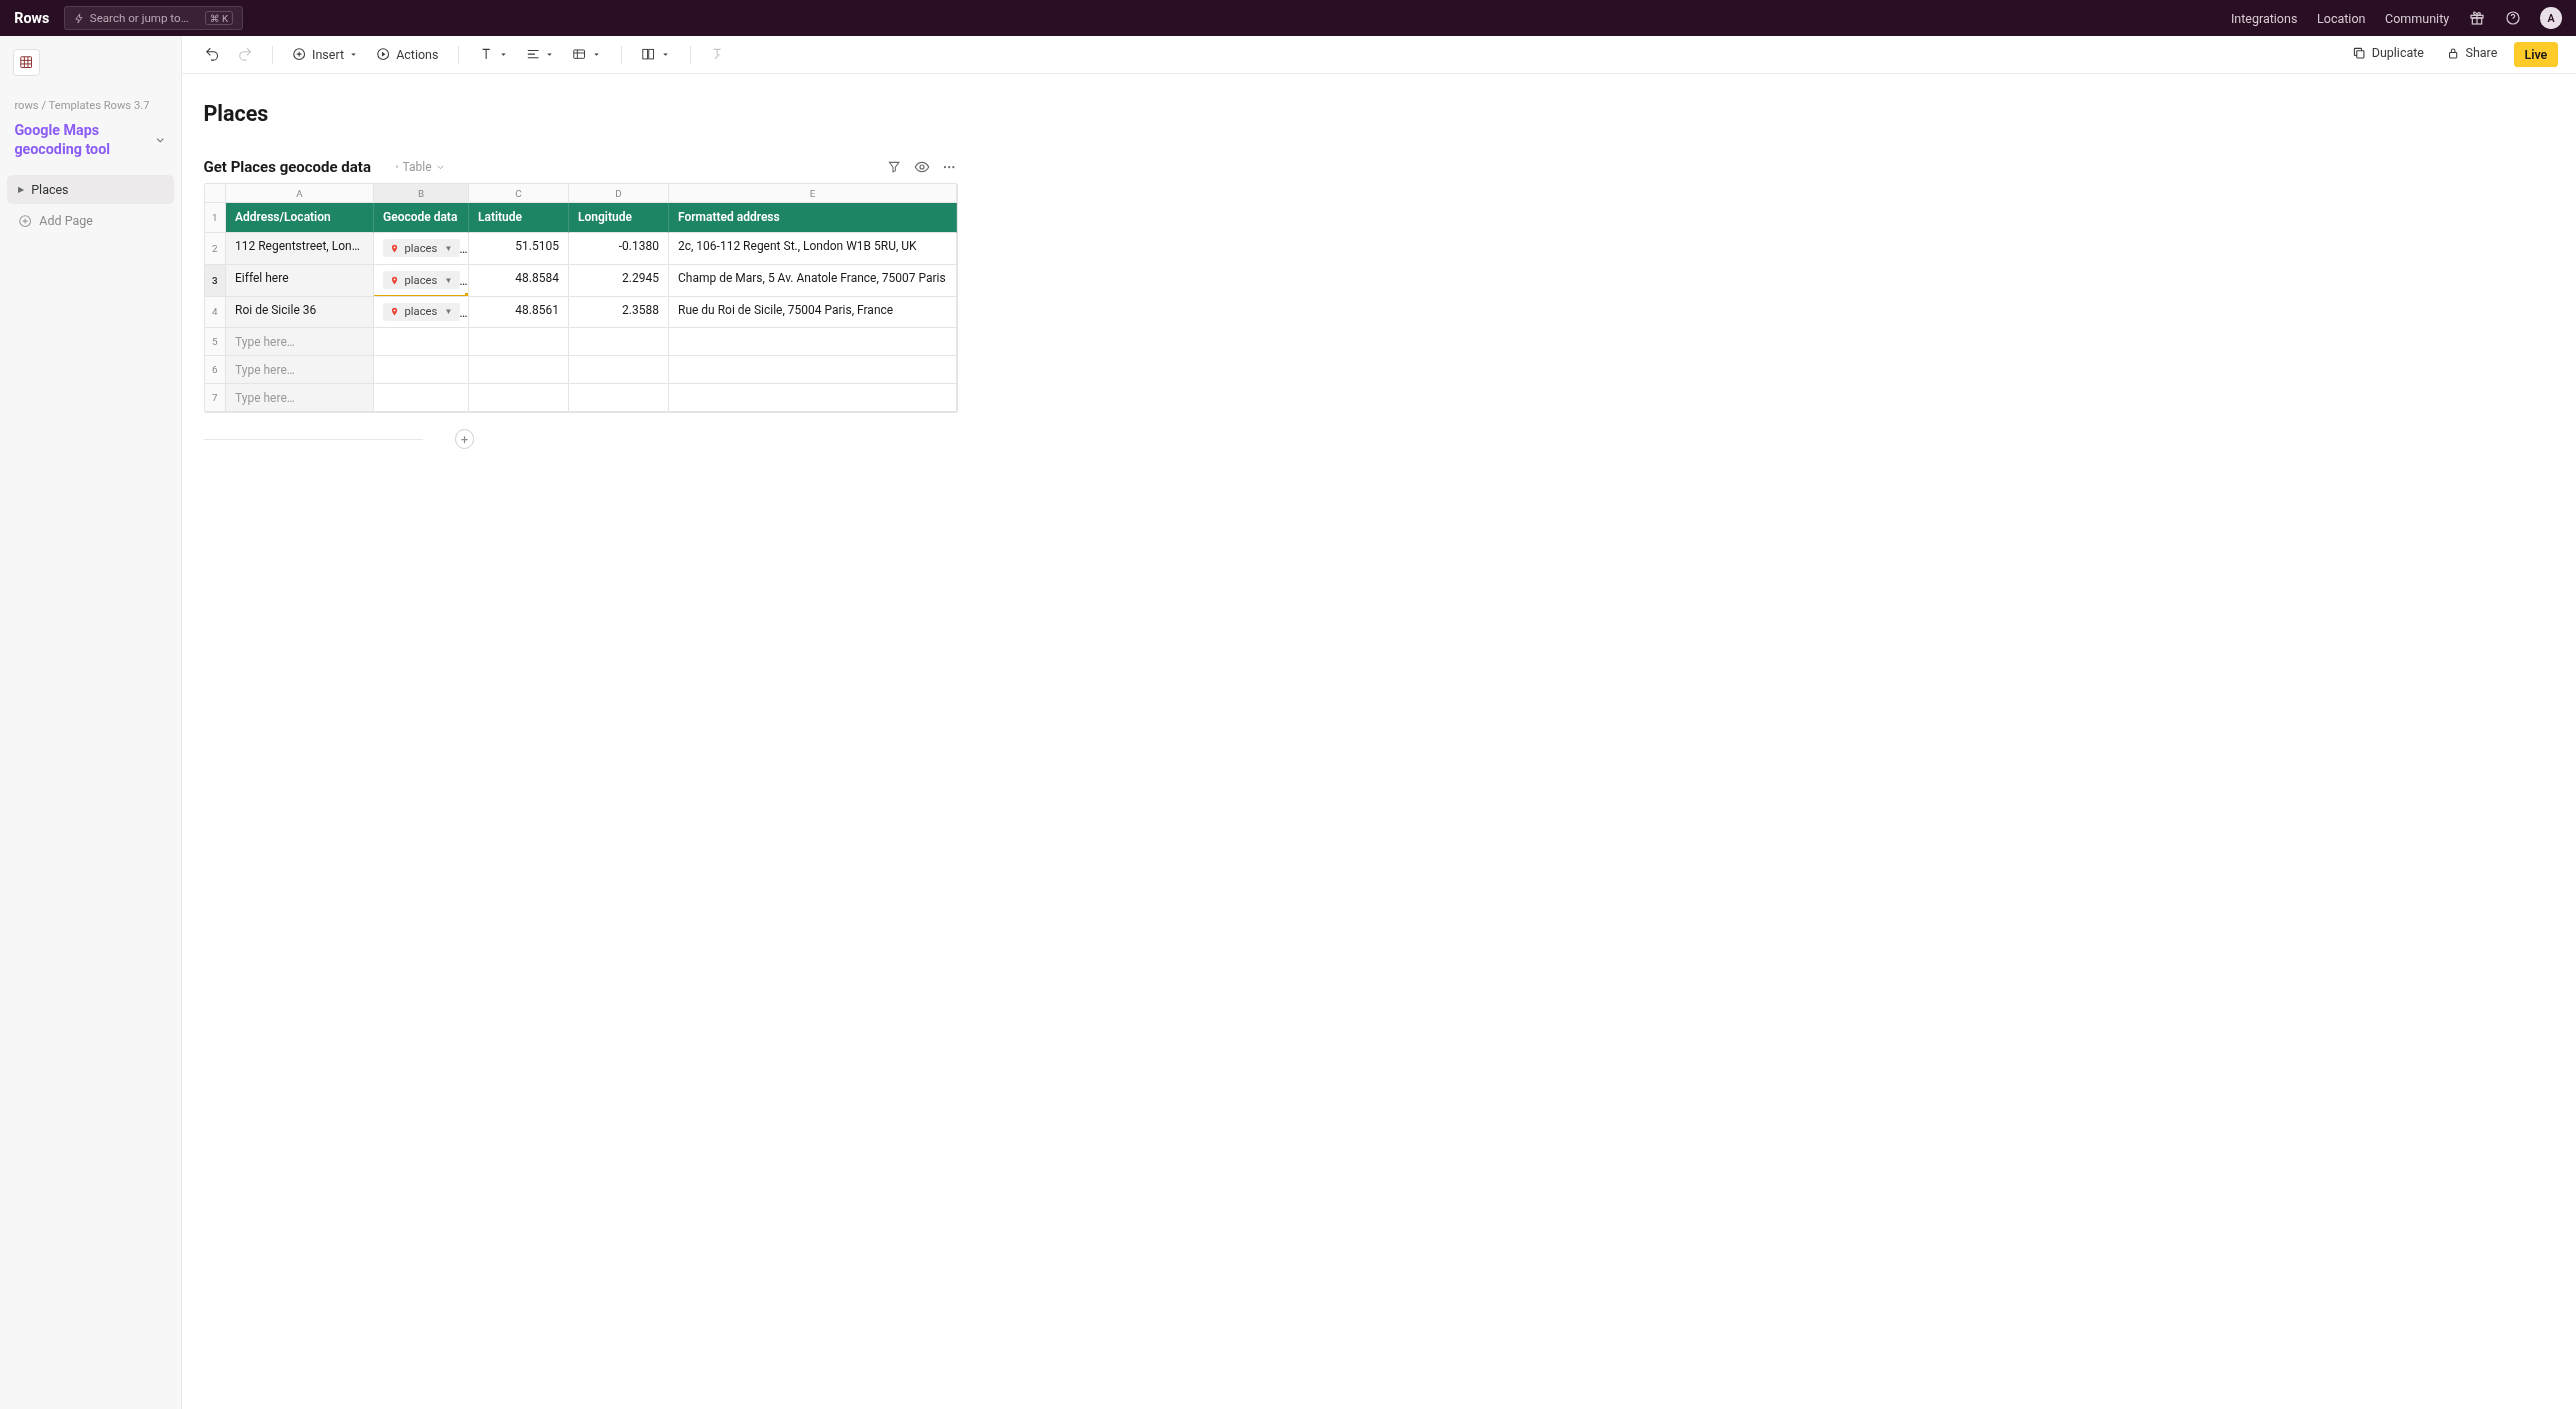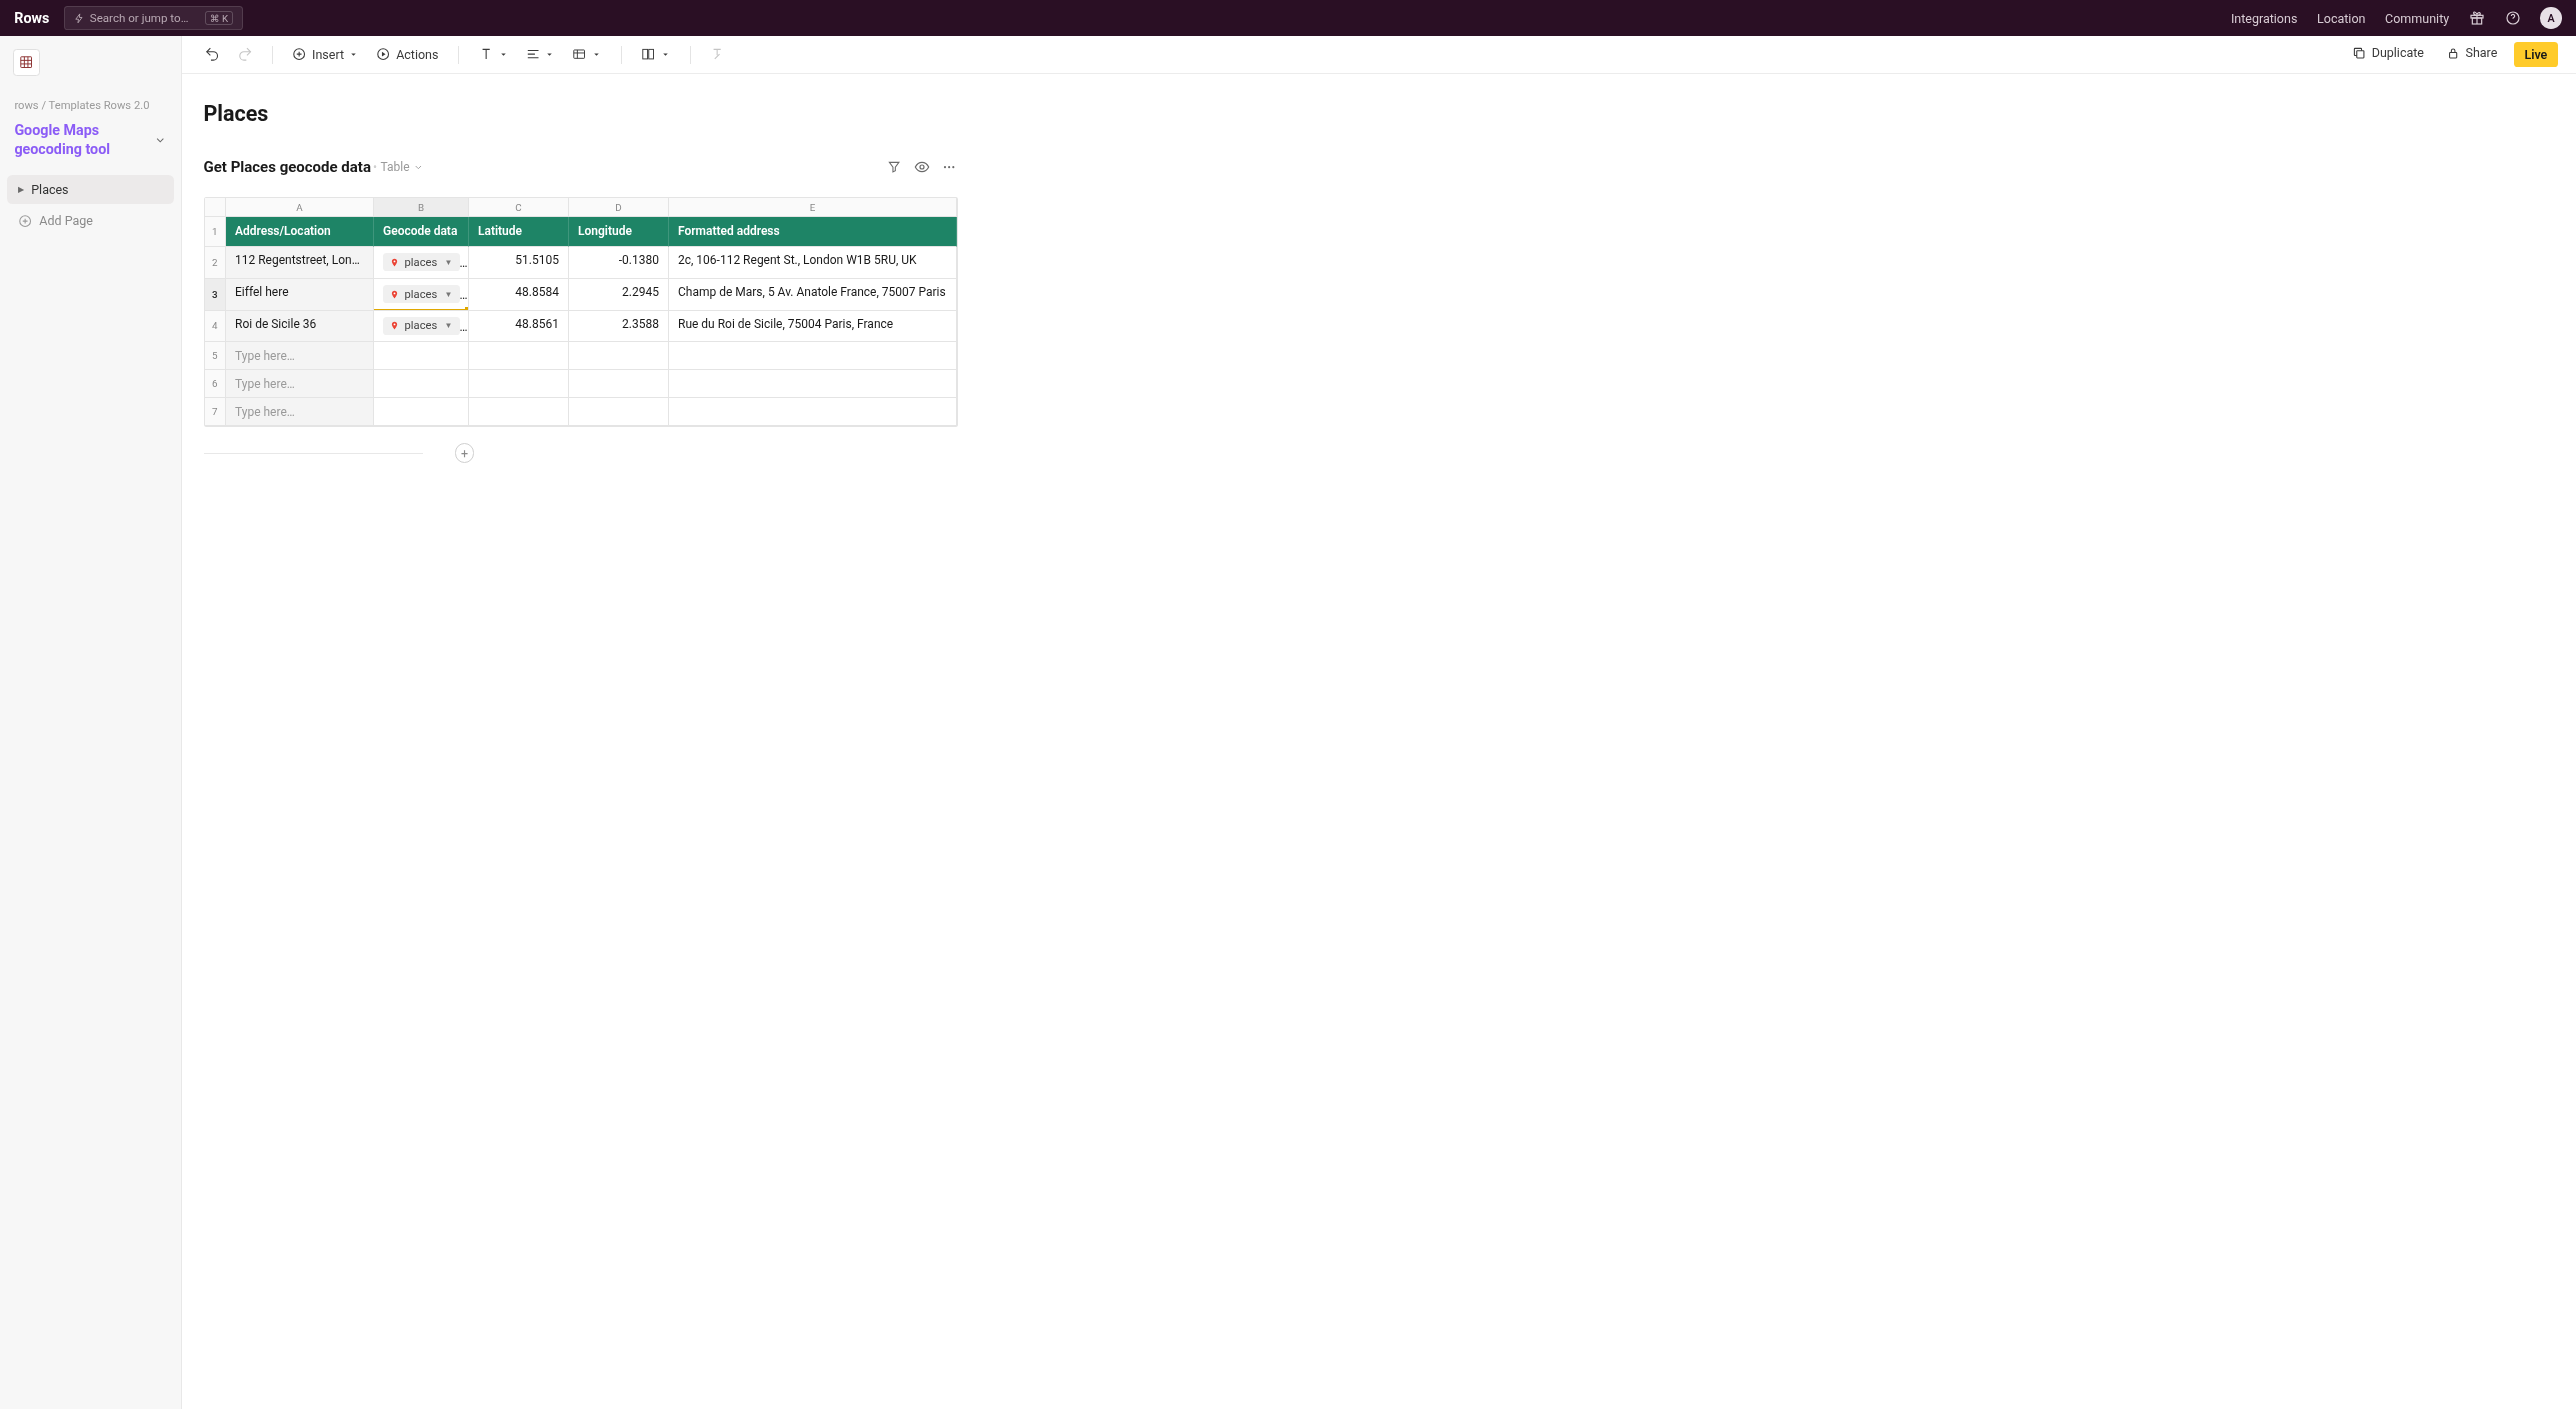--- a/index.html
+++ b/index.html
@@ -31,21 +31,21 @@
 .tb-right{margin-left:auto;display:flex;align-items:flex-start;gap:11px}
 .live-btn{background:#ffcb2a;color:#1a1a1a;font-weight:600;padding:5.4px 10.7px;border-radius:3.6px;cursor:pointer}
 .formula-bar{height:23px;border-bottom:0.9px solid #ececec;display:flex;align-items:center;padding:0 18px;font-size:12px;color:#333}
 .cell-ref{width:54px;color:#555;font-weight:500}
 .fb-sep{width:0.9px;height:16px;background:#e4e4e4;margin:0 12.5px 0 0}
 .formula-text{font-family:ui-monospace,Menlo,monospace;font-size:11.6px}
 .formula-text .fn{color:#1a1a1a}
 .formula-text .ref{color:#d2553a}
 .page-body{padding:27px 21.5px 54px 21.5px}
 .page-h1{font-size:21.5px;font-weight:700;margin-bottom:32px}
-.section-hdr{display:flex;align-items:center;gap:2px;margin-bottom:21px}
+.section-hdr{display:flex;align-items:center;gap:24px;margin-bottom:7px}
 .section-title{font-size:15px;font-weight:700}
 .section-meta{color:#9a9a9a;font-size:12px;display:inline-flex;align-items:center;gap:3.6px}
 .section-meta .dot{color:#cfcfcf}
 .section-controls{margin-left:auto;display:flex;align-items:center;gap:12.5px;color:#6a6a6a}
 .table-wrap{border:0.9px solid #e4e4e4;border-radius:1.8px;display:inline-block;min-width:753px}
 .col-hdr-row{display:grid;grid-template-columns:21.5px 148px 95px 100px 100px 288px;background:#fff}
 .corner-cell{border-right:0.9px solid #e4e4e4;border-bottom:0.9px solid #e4e4e4;background:#fafafa}
 .col-hdr{border-right:0.9px solid #e4e4e4;border-bottom:0.9px solid #e4e4e4;background:#fafafa;text-align:center;font-size:9.8px;color:#888;padding:3.6px 0}
 .col-hdr.sel{background:#ededed}
 .hdr-row{display:grid;grid-template-columns:21.5px 148px 95px 100px 100px 288px}
@@ -106,21 +106,21 @@
 
 <div class="app">
   <div class="sidebar">
     <div class="side-icon-box">
       <svg width="14.3" height="14.3" viewBox="0 0 24 24" fill="none" stroke="#8a2e2e" stroke-width="1.6">
           <rect x="3" y="3" width="18" height="18" rx="1"></rect>
           <path d="M3 9h18M3 15h18M9 3v18M15 3v18"></path>
         </svg>
     </div>
     <div class="breadcrumb">
-      <span>rows</span> / <span>Templates Rows 2.0</span>
+      <span>rows</span> / <span>Templates Rows 3.7</span>
     </div>
     <div class="doc-title-row">
       <div class="doc-title">Google Maps geocoding tool</div>
       <span class="chev">
         <svg width="12.5" height="12.5" viewBox="0 0 24 24" fill="none" stroke="#6a6a6a" stroke-width="2">
             <path d="m6 9 6 6 6-6"></path>
           </svg>
       </span>
     </div>
     <div class="side-item active">

